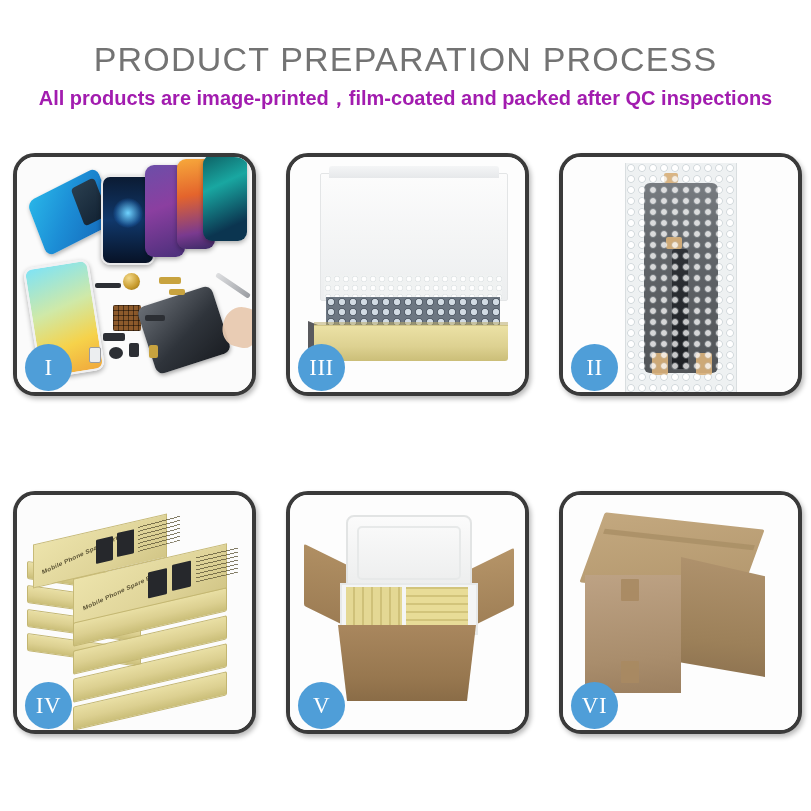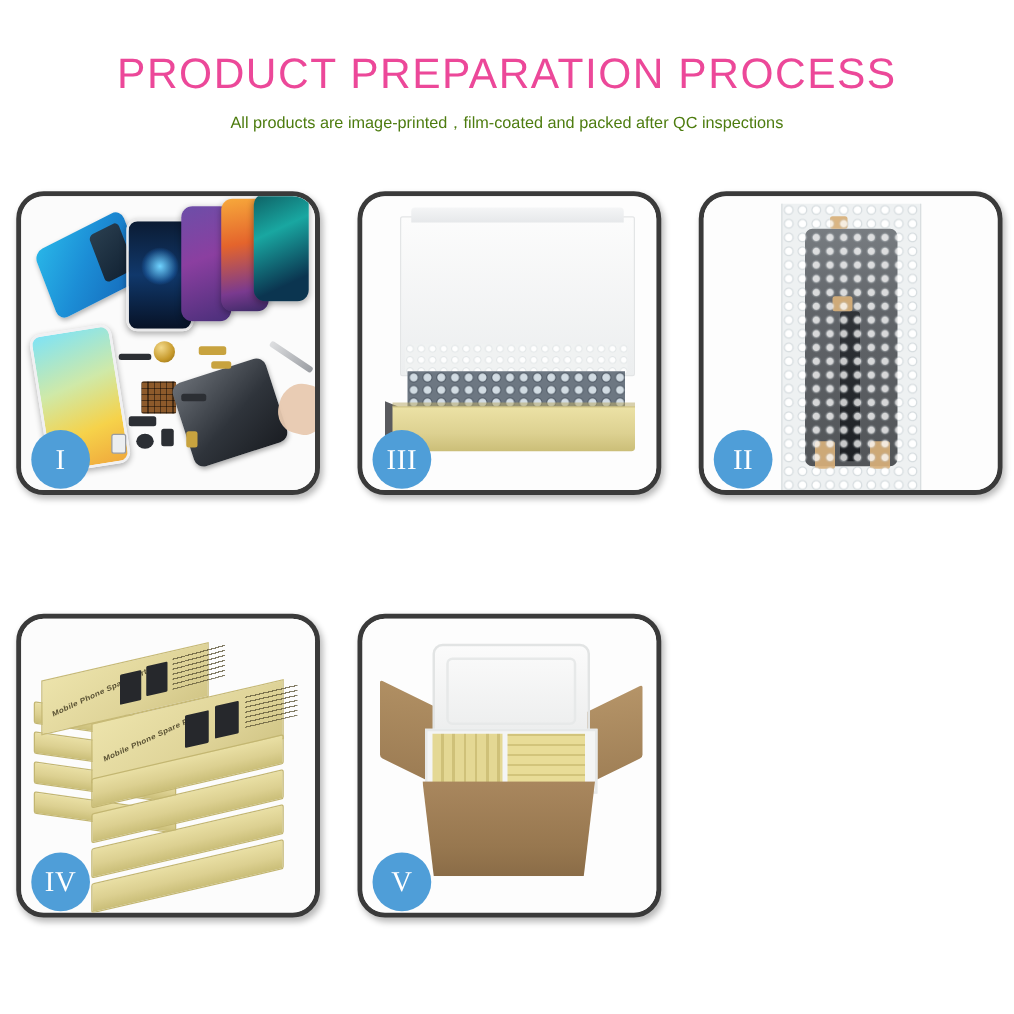--- a/index.html
+++ b/index.html
@@ -24,30 +24,30 @@
   .header {
     position: absolute;
     top: 38px;
     left: 0;
     width: 811px;
     text-align: center;
   }
   .title {
     font-size: 34px;
     letter-spacing: 1.2px;
-    color: #ec4899;
+    color: #737373;
     font-weight: 400;
     line-height: 42px;
     white-space: nowrap;
   }
   .subtitle {
     margin-top: 8px;
-    font-size: 13px;
-    color: #4d7c0f;
-    font-weight: 400;
+    font-size: 20px;
+    color: #a21caf;
+    font-weight: 700;
     line-height: 20px;
     white-space: nowrap;
   }
 
   
   .grid {
     position: absolute;
     top: 153px;
     left: 13px;
     width: 788px;
@@ -432,15 +432,26 @@
         <div class="flap-r"></div>
         <div class="foam-lid"></div>
         <div class="foam-tray"></div>
         <div class="ybox-a"></div>
         <div class="ybox-b"></div>
         <div class="carton-front"></div>
       </div>
       <div class="badge">V</div>
     </div>
 
+    <div class="panel">
+      <div class="panel-inner p6">
+        <div class="c6-top"></div>
+        <div class="c6-top-seam"></div>
+        <div class="c6-front"></div>
+        <div class="c6-side"></div>
+        <div class="c6-tape" style="left:58px;top:84px;width:18px;height:22px;"></div>
+        <div class="c6-tape" style="left:58px;top:166px;width:18px;height:22px;"></div>
+      </div>
+      <div class="badge">VI</div>
+    </div>
 
   </div>
 </div>
 
 </body></html>

